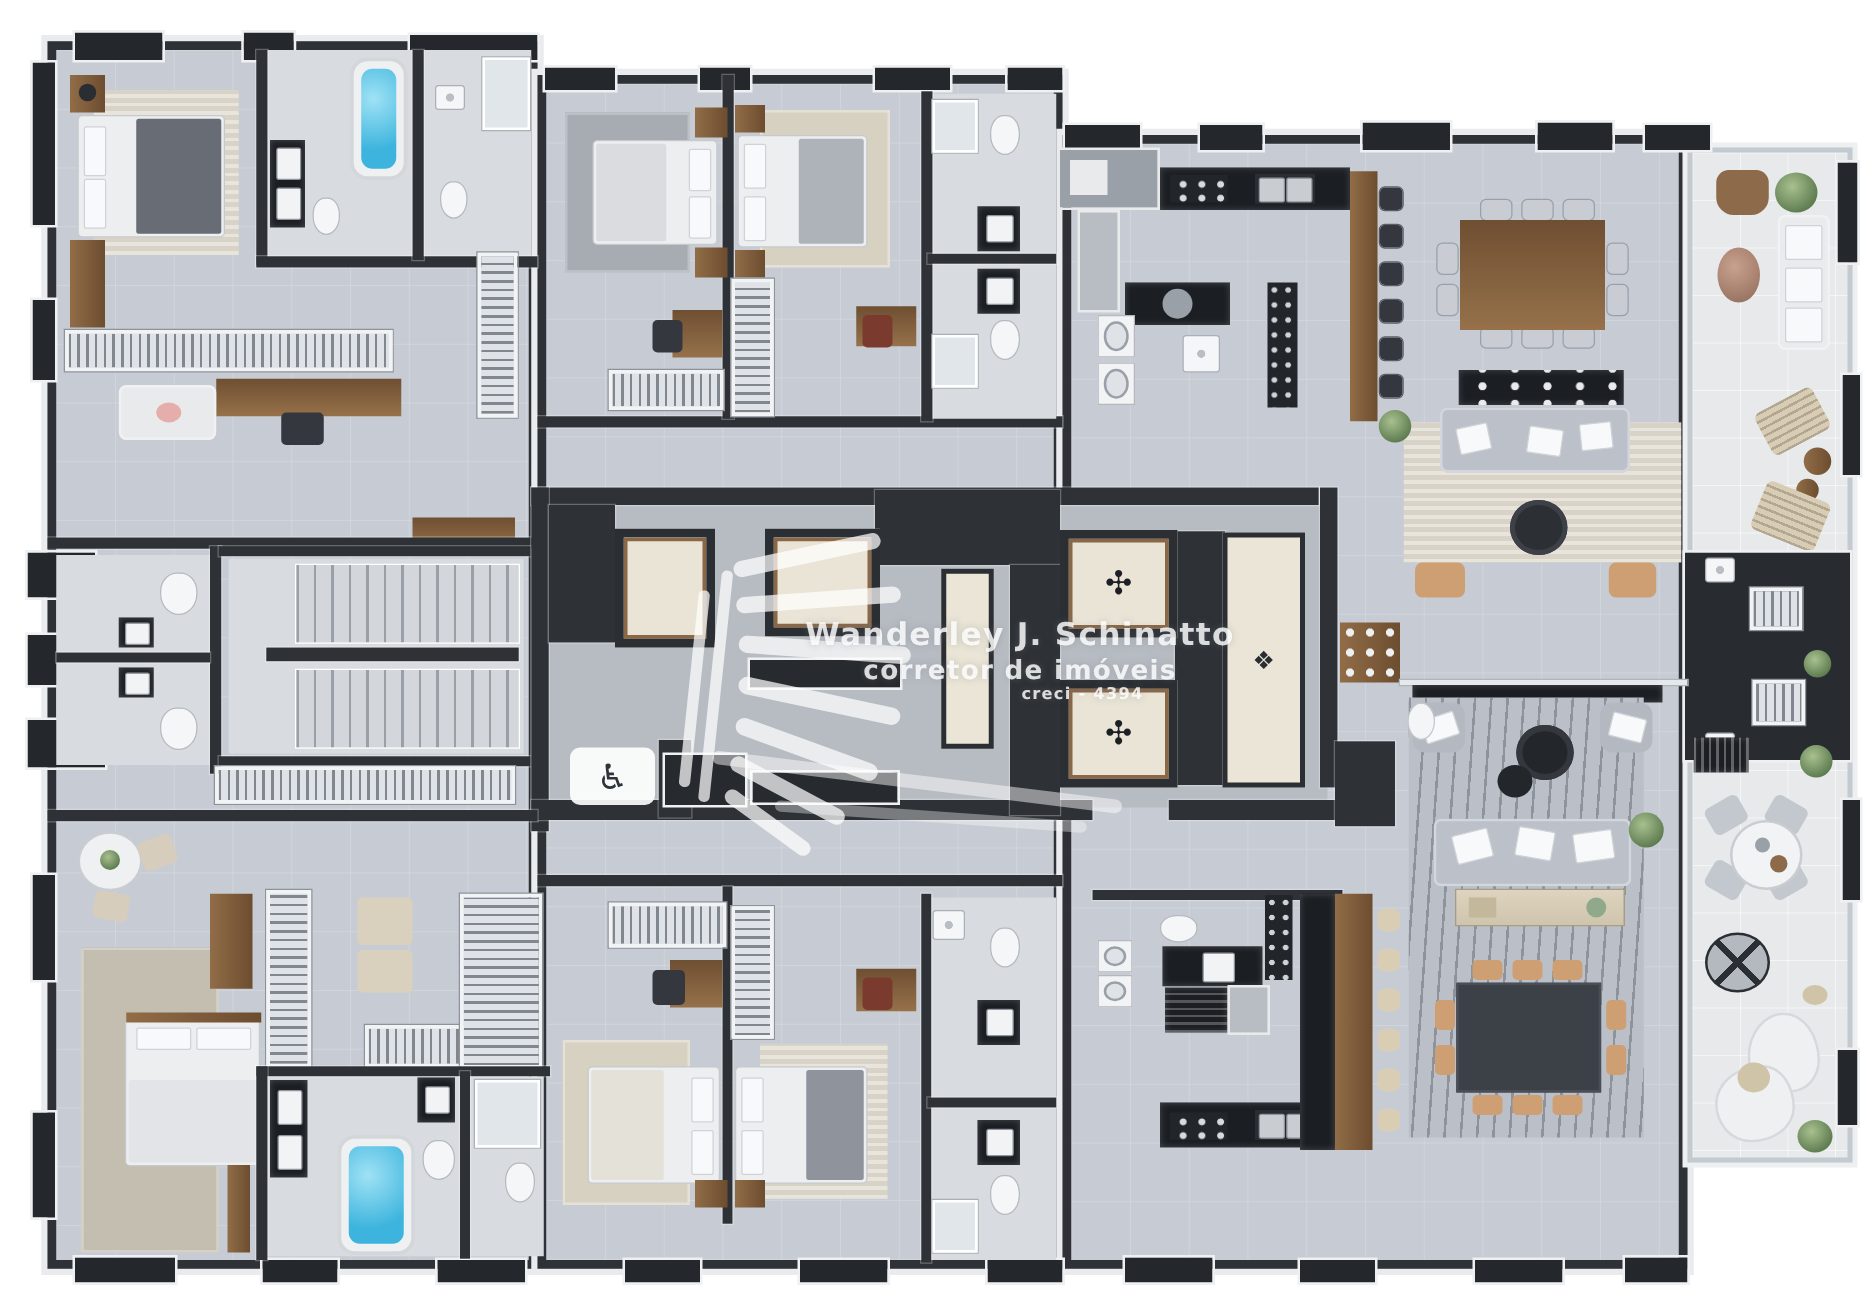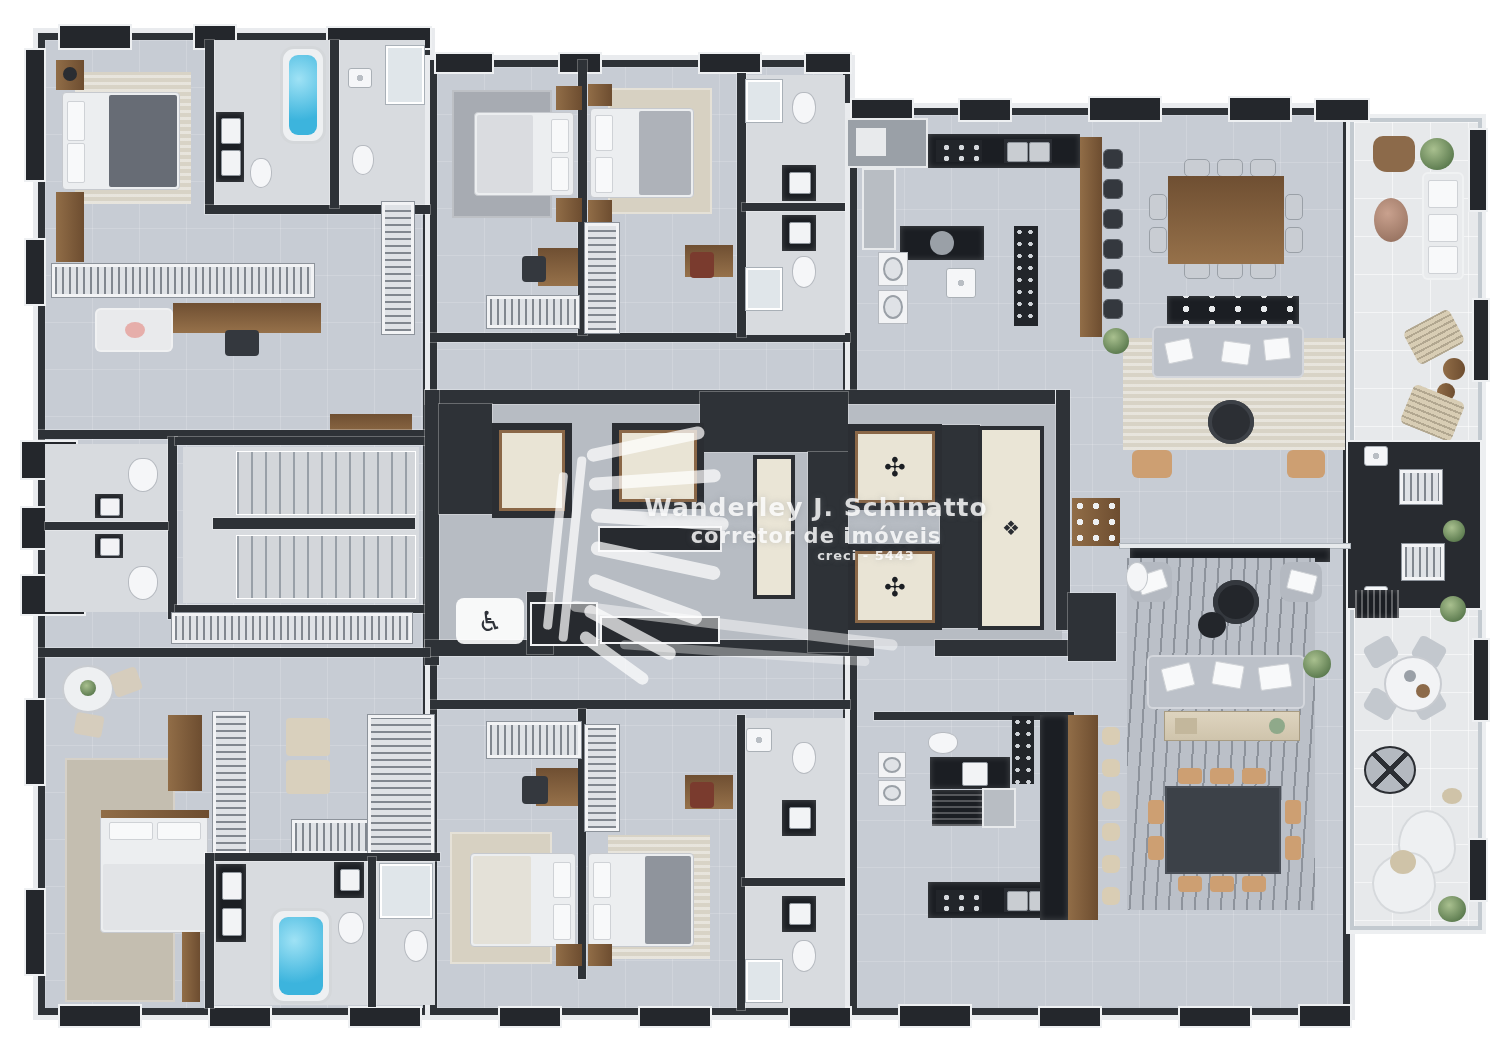--- a/index.html
+++ b/index.html
@@ -462,16 +462,16 @@
       <div class="wm-stripe" style="left:56px;top:96px;width:138px;height:14px;transform:rotate(4deg)"></div>
       <div class="wm-stripe" style="left:56px;top:128px;width:132px;height:14px;transform:rotate(12deg)"></div>
       <div class="wm-stripe" style="left:54px;top:160px;width:120px;height:14px;transform:rotate(20deg)"></div>
       <div class="wm-stripe" style="left:50px;top:190px;width:102px;height:13px;transform:rotate(28deg)"></div>
       <div class="wm-stripe" style="left:46px;top:216px;width:82px;height:12px;transform:rotate(36deg)"></div>
     </div>
     <div class="wm-stripe" style="left:570px;top:600px;width:330px;height:11px;transform:rotate(7deg);opacity:.65"></div>
     <div class="wm-stripe" style="left:620px;top:640px;width:250px;height:9px;transform:rotate(4deg);opacity:.5"></div>
     <div class="wm-text" style="left:616px;top:494px;width:400px;font-size:25px;font-weight:bold;letter-spacing:1px">Wanderley J. Schinatto</div>
     <div class="wm-text" style="left:616px;top:524px;width:400px;font-size:21px;font-weight:bold;letter-spacing:1px">corretor de imóveis</div>
-    <div class="wm-text" style="left:716px;top:549px;width:300px;font-size:13px;font-weight:bold;letter-spacing:1px">creci - 5443</div>
+    <div class="wm-text" style="left:716px;top:549px;width:300px;font-size:13px;font-weight:bold;letter-spacing:1px">creci - 4394</div>
   </div>
 
 </div>
 
 </body></html>

